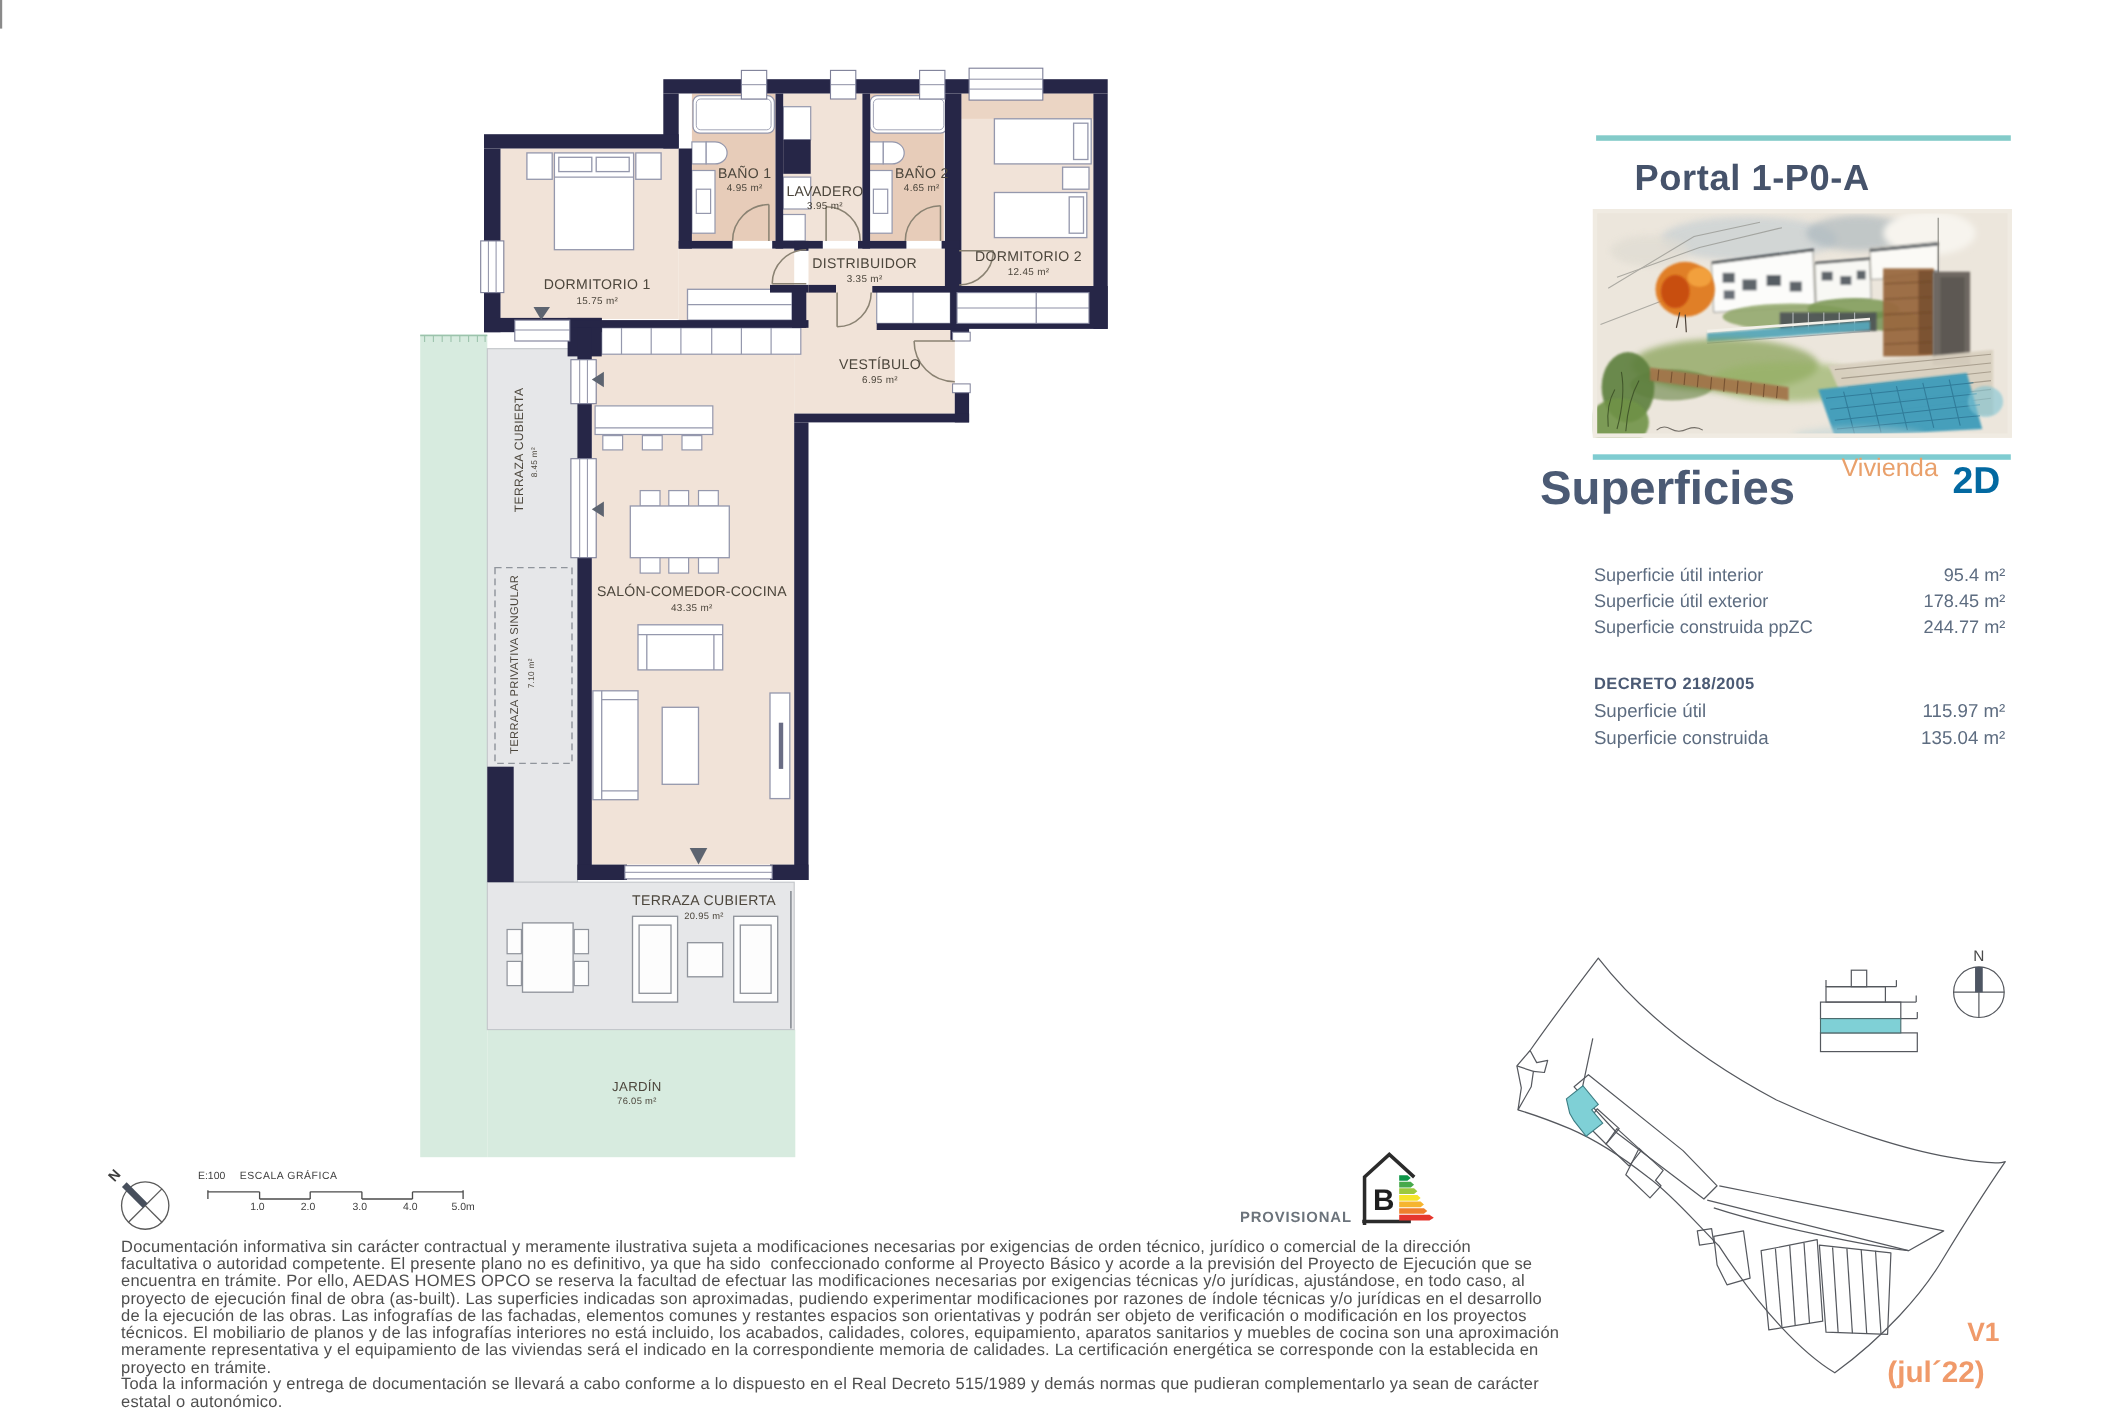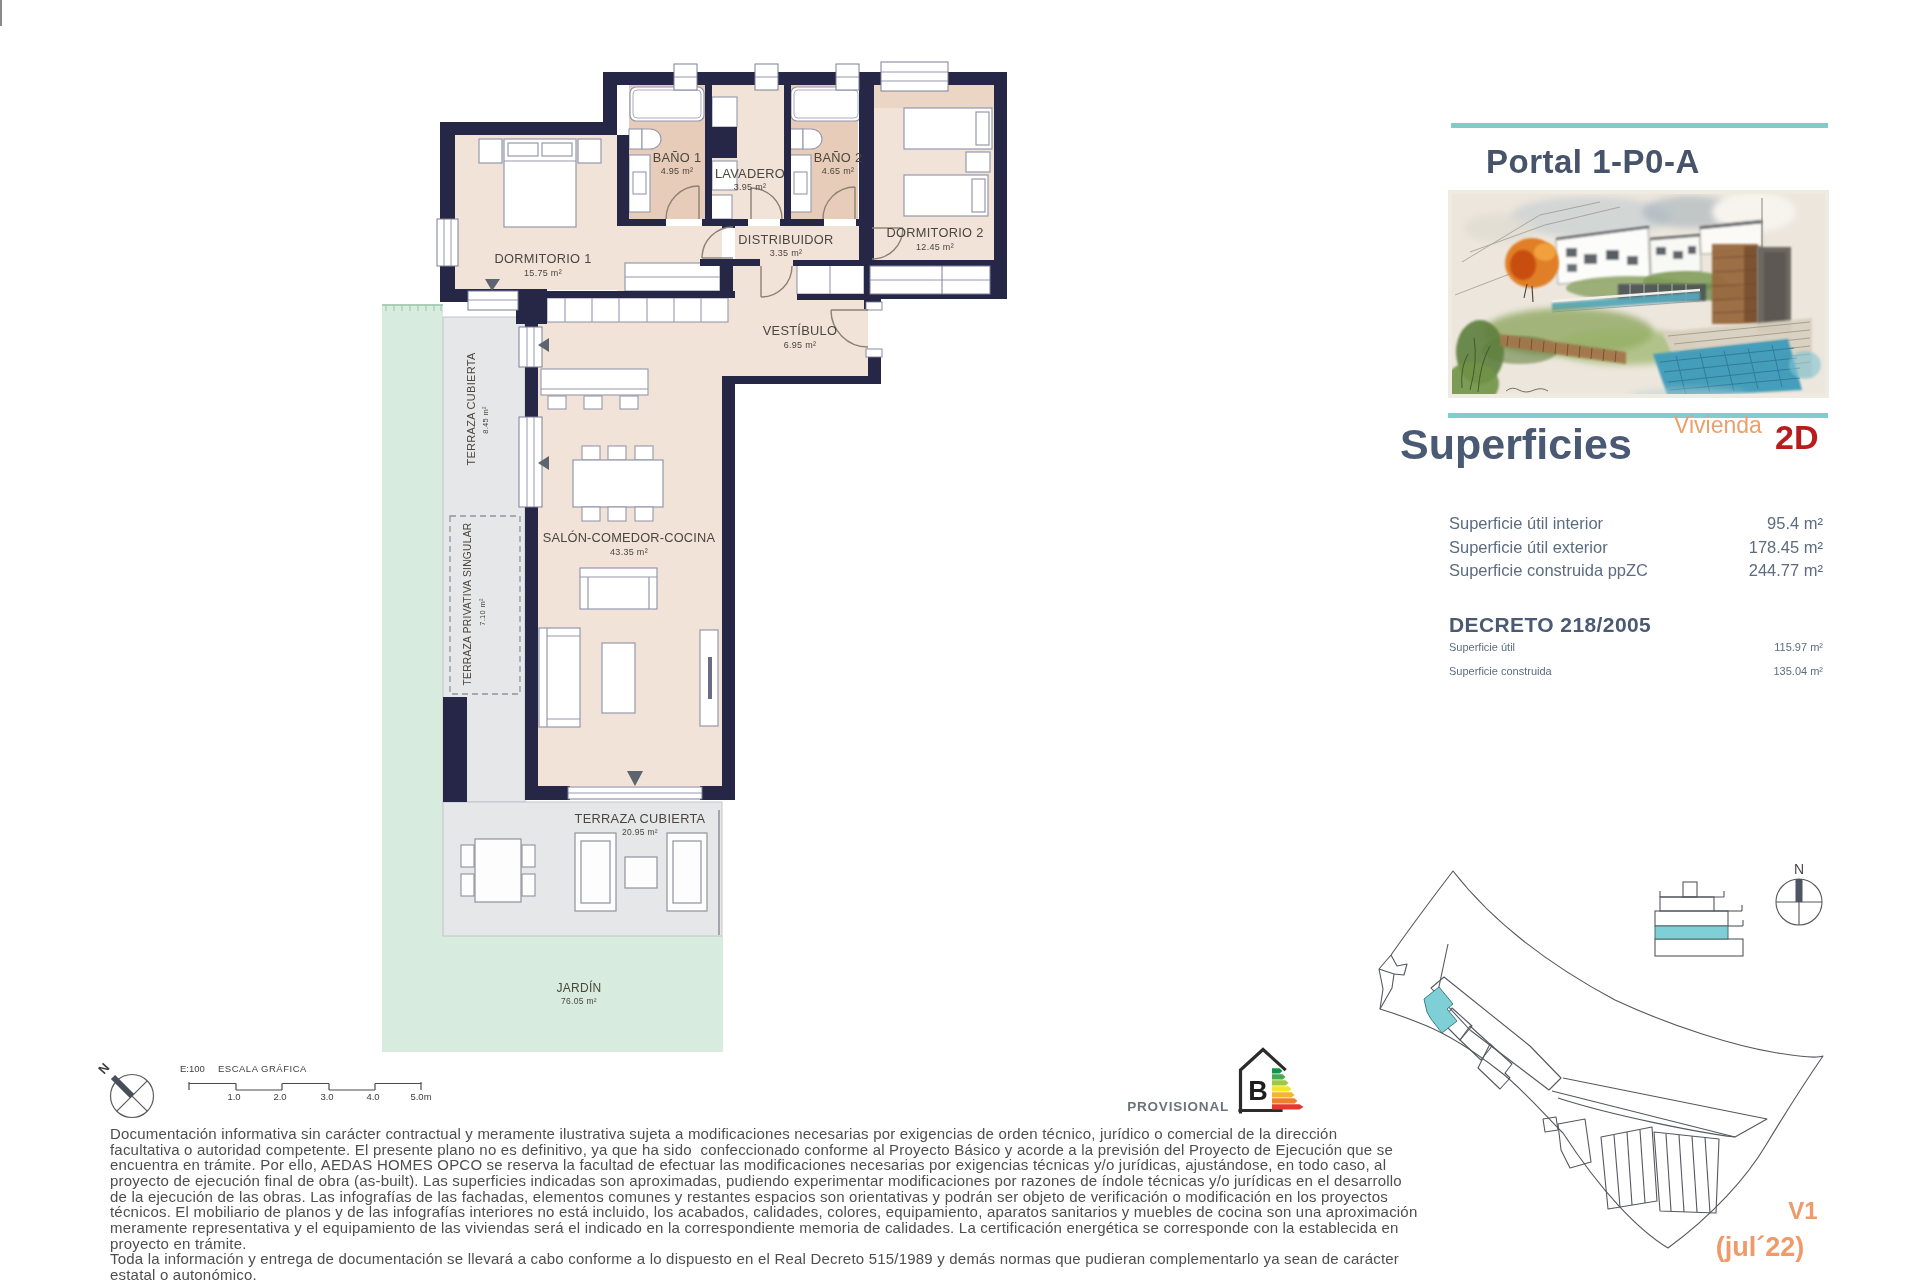--- a/index.html
+++ b/index.html
@@ -660,31 +660,31 @@
 
 <path d="M1506,391 q6,-5 13,-1 t15,0 q8,-3 14,1" stroke="#55504a" stroke-width="1" fill="none" opacity="0.8"></path>
 </svg>
 
 <div class="abs" style="left:1448px;top:413px;width:380px;height:5px;background:#7fccd1;"></div>
 
 <div class="abs" style="left:1400px;top:420px;width:230px;font-size:43px;font-weight:bold;color:#4b5a74;">Superficies</div>
 
 <div class="abs" style="left:1674px;top:412px;font-size:23px;color:#e9a06b;">Vivienda</div>
 
-<div class="abs" style="left:1775px;top:418px;font-size:34px;font-weight:bold;color:#b91c1c;">2D</div>
+<div class="abs" style="left:1775px;top:418px;font-size:34px;font-weight:bold;color:#0369a1;">2D</div>
 
 <div class="abs" style="left:1449px;top:464px;width:374px;font-size:16.5px;color:#5d6c80;line-height:23.5px;margin-top:48px;">
 <div>Superficie útil interior<span style="float:right">95.4 m²</span></div>
 <div>Superficie útil exterior<span style="float:right">178.45 m²</span></div>
 <div>Superficie construida ppZC<span style="float:right">244.77 m²</span></div>
 </div>
 
-<div class="abs" style="left:1449px;top:613px;font-size:21px;font-weight:bold;color:#4b5a74;letter-spacing:0.4px;">DECRETO 218/2005</div>
-
-<div class="abs" style="left:1449px;top:635px;width:374px;font-size:11px;color:#5d6c80;line-height:24px;">
+<div class="abs" style="left:1449px;top:613px;font-size:15px;font-weight:bold;color:#4b5a74;letter-spacing:0.4px;">DECRETO 218/2005</div>
+
+<div class="abs" style="left:1449px;top:635px;width:374px;font-size:17px;color:#5d6c80;line-height:24px;">
 <div>Superficie útil<span style="float:right">115.97 m²</span></div>
 <div>Superficie construida<span style="float:right">135.04 m²</span></div>
 </div>
 
 <div class="abs" style="left:110px;top:1126px;width:1280px;font-size:15px;color:#4e4e4e;line-height:15.65px;letter-spacing:0.2px;white-space:nowrap;">
 Documentación informativa sin carácter contractual y meramente ilustrativa sujeta a modificaciones necesarias por exigencias de orden técnico, jurídico o comercial de la dirección<br>
 facultativa o autoridad competente. El presente plano no es definitivo, ya que ha sido&nbsp; confeccionado conforme al Proyecto Básico y acorde a la previsión del Proyecto de Ejecución que se<br>
 encuentra en trámite. Por ello, AEDAS HOMES OPCO se reserva la facultad de efectuar las modificaciones necesarias por exigencias técnicas y/o jurídicas, ajustándose, en todo caso, al<br>
 proyecto de ejecución final de obra (as-built). Las superficies indicadas son aproximadas, pudiendo experimentar modificaciones por razones de índole técnicas y/o jurídicas en el desarrollo<br>
 de la ejecución de las obras. Las infografías de las fachadas, elementos comunes y restantes espacios son orientativas y podrán ser objeto de verificación o modificación en los proyectos<br>

